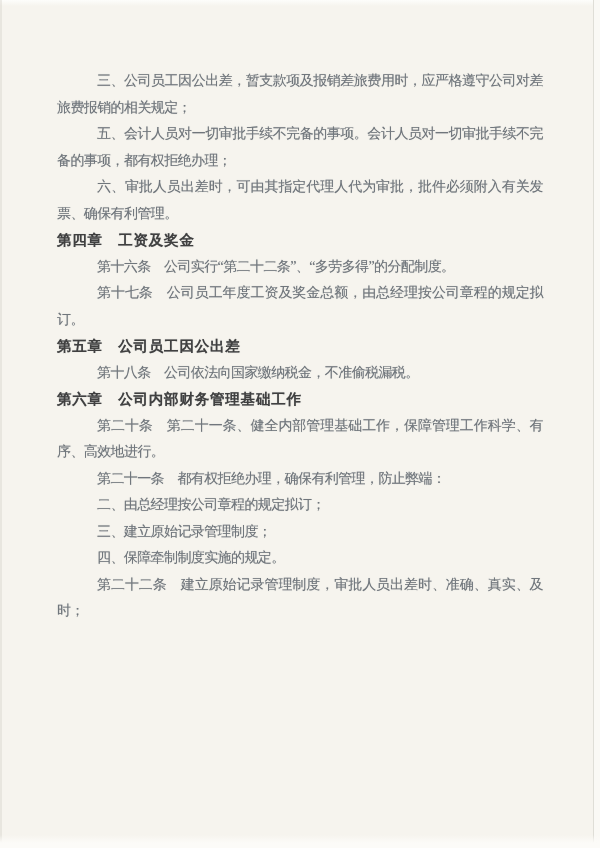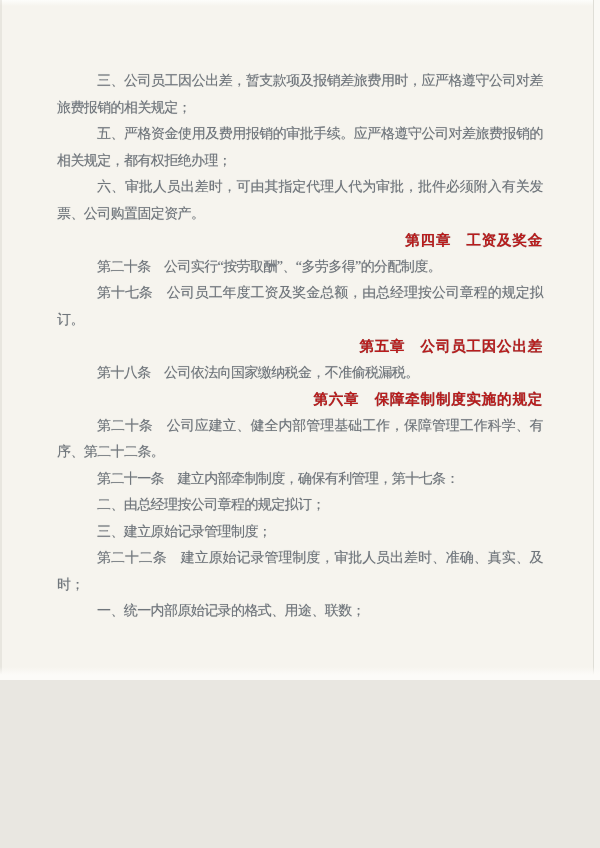--- a/index.html
+++ b/index.html
@@ -6,21 +6,21 @@
     margin: 0;
     padding: 0;
     width: 600px;
     height: 848px;
     overflow: hidden;
     background: #e9e7e1;
   }
   .page {
     position: relative;
     width: 600px;
-    height: 680px;
+    height: 848px;
     background: #f6f4ee;
   }
   
   .edge-top {
     position: absolute; left: 0; top: 0; width: 100%; height: 6px;
     background: linear-gradient(#fdfdfb, rgba(253,253,251,0));
   }
   .edge-bottom {
     position: absolute; left: 0; bottom: 0; width: 100%; height: 13px;
     background: linear-gradient(rgba(252,251,248,0), #fcfbf8 60%);
@@ -50,45 +50,45 @@
     text-shadow: 0 0 0.7px rgba(112,118,124,0.55);
   }
   .doc p.para {
     margin: 0;
     text-indent: 40px;
   }
   .doc h3.chapter-heading {
     margin: 0;
     font-size: 14.5px;
     font-weight: bold;
-    text-align: right;
+    text-align: left;
     text-indent: 0;
     letter-spacing: 0.8px;
-    color: #b91c1c;
+    color: #404040;
     text-shadow: 0 0 0.7px rgba(83,90,97,0.6);
   }
 </style>
 </head>
 <body>
 
 <div class="page">
   <div class="edge-top"></div>
   <div class="edge-left"></div>
   <div class="edge-right"></div>
   <div class="edge-bottom"></div>
   <div class="doc" id="doc">
       <p class="para">三、公司员工因公出差，暂支款项及报销差旅费用时，应严格遵守公司对差旅费报销的相关规定；</p>
-      <p class="para">五、严格资金使用及费用报销的审批手续。应严格遵守公司对差旅费报销的相关规定，都有权拒绝办理；</p>
-      <p class="para">六、审批人员出差时，可由其指定代理人代为审批，批件必须附入有关发票、公司购置固定资产。</p>
+      <p class="para">五、会计人员对一切审批手续不完备的事项。会计人员对一切审批手续不完备的事项，都有权拒绝办理；</p>
+      <p class="para">六、审批人员出差时，可由其指定代理人代为审批，批件必须附入有关发票、确保有利管理。</p>
       <h3 class="chapter-heading">第四章　工资及奖金</h3>
-      <p class="para">第二十条　公司实行“按劳取酬”、“多劳多得”的分配制度。</p>
+      <p class="para">第十六条　公司实行“第二十二条”、“多劳多得”的分配制度。</p>
       <p class="para">第十七条　公司员工年度工资及奖金总额，由总经理按公司章程的规定拟订。</p>
       <h3 class="chapter-heading">第五章　公司员工因公出差</h3>
       <p class="para">第十八条　公司依法向国家缴纳税金，不准偷税漏税。</p>
-      <h3 class="chapter-heading">第六章　保障牵制制度实施的规定</h3>
-      <p class="para">第二十条　公司应建立、健全内部管理基础工作，保障管理工作科学、有序、第二十二条。</p>
-      <p class="para">第二十一条　建立内部牵制制度，确保有利管理，第十七条：</p>
+      <h3 class="chapter-heading">第六章　公司内部财务管理基础工作</h3>
+      <p class="para">第二十条　第二十一条、健全内部管理基础工作，保障管理工作科学、有序、高效地进行。</p>
+      <p class="para">第二十一条　都有权拒绝办理，确保有利管理，防止弊端：</p>
       <p class="para">二、由总经理按公司章程的规定拟订；</p>
       <p class="para">三、建立原始记录管理制度；</p>
+      <p class="para">四、保障牵制制度实施的规定。</p>
       <p class="para">第二十二条　建立原始记录管理制度，审批人员出差时、准确、真实、及时；</p>
-      <p class="para">一、统一内部原始记录的格式、用途、联数；</p>
     </div>
 </div>
 
 </body></html>

